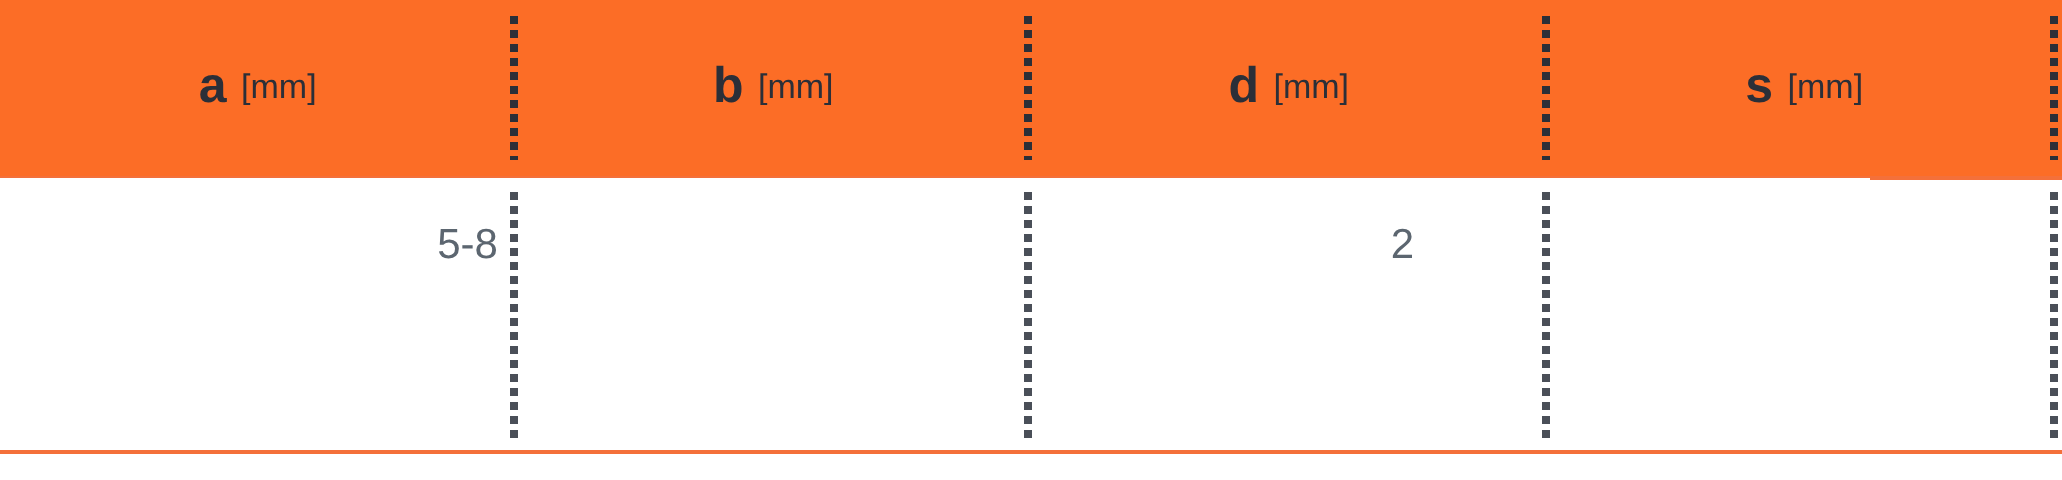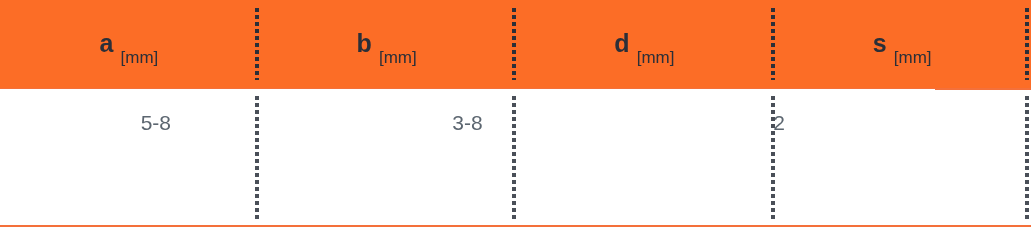--- a/index.html
+++ b/index.html
@@ -46,21 +46,21 @@
     line-height: 1;
     letter-spacing: 0.2px;
   }
   .unit {
     font-size: 17px;
     font-weight: normal;
     color: #2b2f38;
     line-height: 1;
     margin-left: 7px;
     position: relative;
-    top: 14px;
+    top: 0;
   }
 
   
   .body-row {
     position: absolute;
     left: 0;
     top: 89px;
     width: 935px;
     height: 137px;
     background: #ffffff;
@@ -159,23 +159,20 @@
   </div>
 
   <div class="rule-top"></div>
 
   <div class="body-row">
 
     <div class="body-cell">
       <span class="val">5-8</span>
     </div>
 
-    <div class="body-cell">
-      <span class="val">3-8</span>
-    </div>
 
 
     <div class="body-cell">
       <span class="val">2</span>
     </div>
 
   </div>
 
   <div class="rule-bottom"></div>
 

